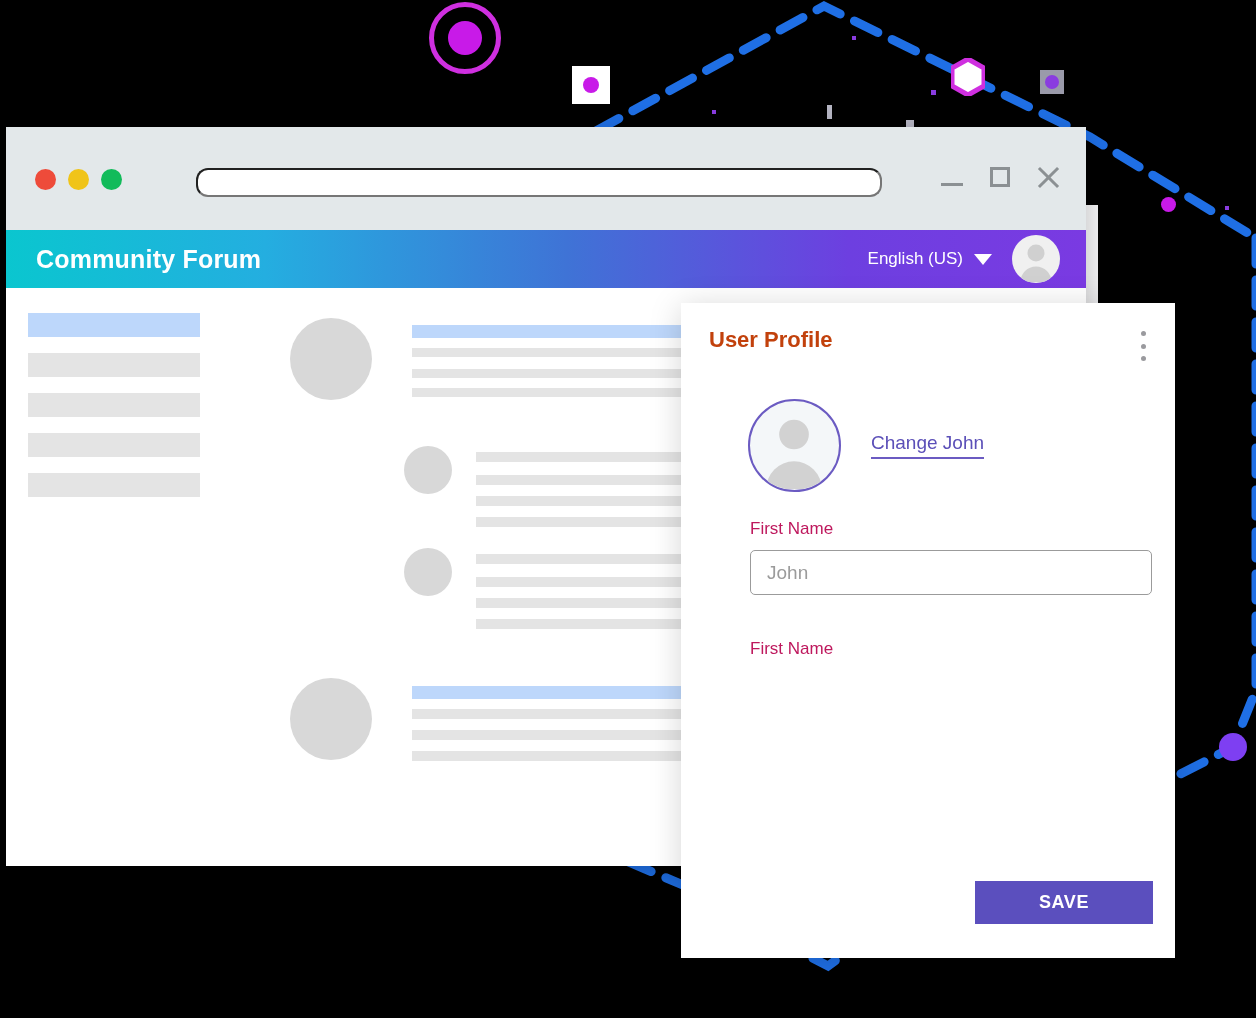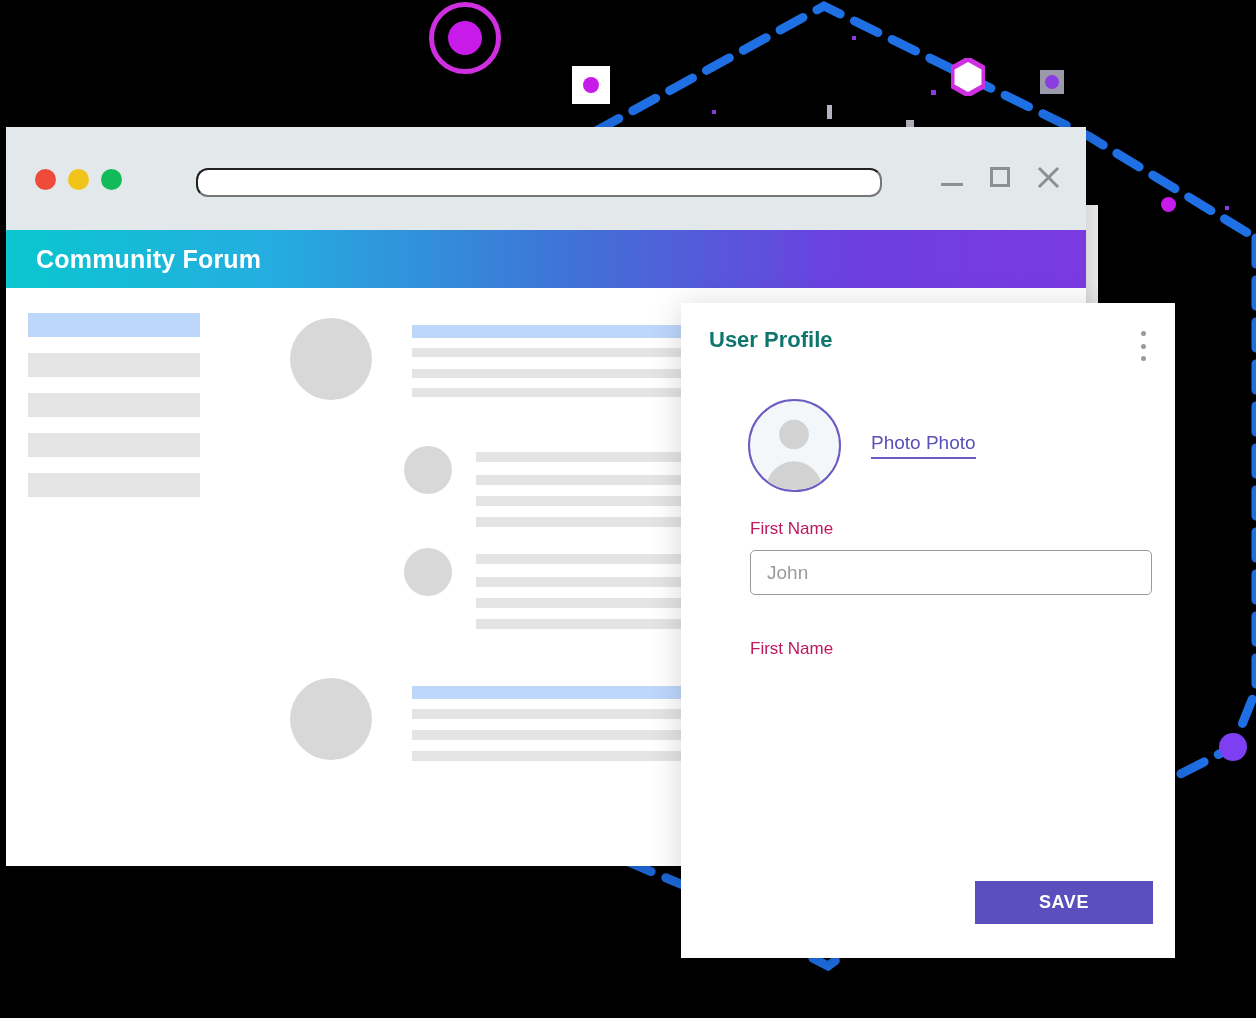--- a/index.html
+++ b/index.html
@@ -204,21 +204,21 @@
     width: 494px; height: 655px;
     background: #ffffff;
     z-index: 20;
     box-shadow: 0 4px 30px rgba(0,0,0,0.17);
   }
   #profile-title {
     position: absolute;
     left: 28px; top: 24px;
     font-size: 22px;
     font-weight: bold;
-    color: #0f766e;
+    color: #c2410c;
   }
   #kebab-menu {
     position: absolute;
     right: 22px; top: 26px;
     width: 20px; height: 34px;
     display: flex; flex-direction: column;
     align-items: center; justify-content: space-between;
     padding: 2px 0;
     box-sizing: border-box;
   }
@@ -327,20 +327,32 @@
     <input id="urlbar" type="text" placeholder="" style="">
     <div id="window-controls">
       <span class="wc wc-min"></span>
       <span class="wc wc-max"></span>
       <span class="wc wc-close"></span>
     </div>
   </div>
 
   <div id="app-header">
     <div id="app-title">Community Forum</div>
+    <div id="header-right">
+      <div id="lang-selector">
+        <span>English (US)</span>
+        <span class="caret-down"></span>
+      </div>
+      <div id="header-avatar">
+        <svg viewBox="0 0 48 48" width="48" height="48">
+          <circle cx="24" cy="18" r="8.5" fill="#d0d0d0"></circle>
+          <path d="M8.5 47 a15.5 15.5 0 0 1 31 0 z" fill="#d0d0d0"></path>
+        </svg>
+      </div>
+    </div>
   </div>
 
   <div id="page-body">
 
   <div class="sk-bar accent" style="left: 22px; top: 25px; width: 172px; height: 24px;"></div>
       <div class="sk-bar" style="left: 22px; top: 65px; width: 172px; height: 24px;"></div>
       <div class="sk-bar" style="left: 22px; top: 105px; width: 172px; height: 24px;"></div>
       <div class="sk-bar" style="left: 22px; top: 145px; width: 172px; height: 24px;"></div>
       <div class="sk-bar" style="left: 22px; top: 185px; width: 172px; height: 24px;"></div>
       <div class="sk-circle" style="left: 284px; top: 30px; width: 82px; height: 82px;"></div>
@@ -374,21 +386,21 @@
       <span></span>
   </div>
 
   <div id="avatar-row">
     <div id="profile-avatar">
       <svg viewBox="0 0 93 93" width="89" height="89">
         <circle cx="46" cy="35" r="15.5" fill="#d2d2d2"></circle>
         <path d="M17 92 a29 29 0 0 1 58 0 z" fill="#d2d2d2"></path>
       </svg>
     </div>
-    <div id="change-photo">Photo Photo</div>
+    <div id="change-photo">Change John</div>
   </div>
 
   <div class="field-group" id="fg-first">
     <label class="field-label">First Name</label>
     <input class="field-input" type="text" placeholder="John" style="">
   </div>
 
   <div class="field-group" id="fg-last">
     <label class="field-label">First Name</label>
   </div>

